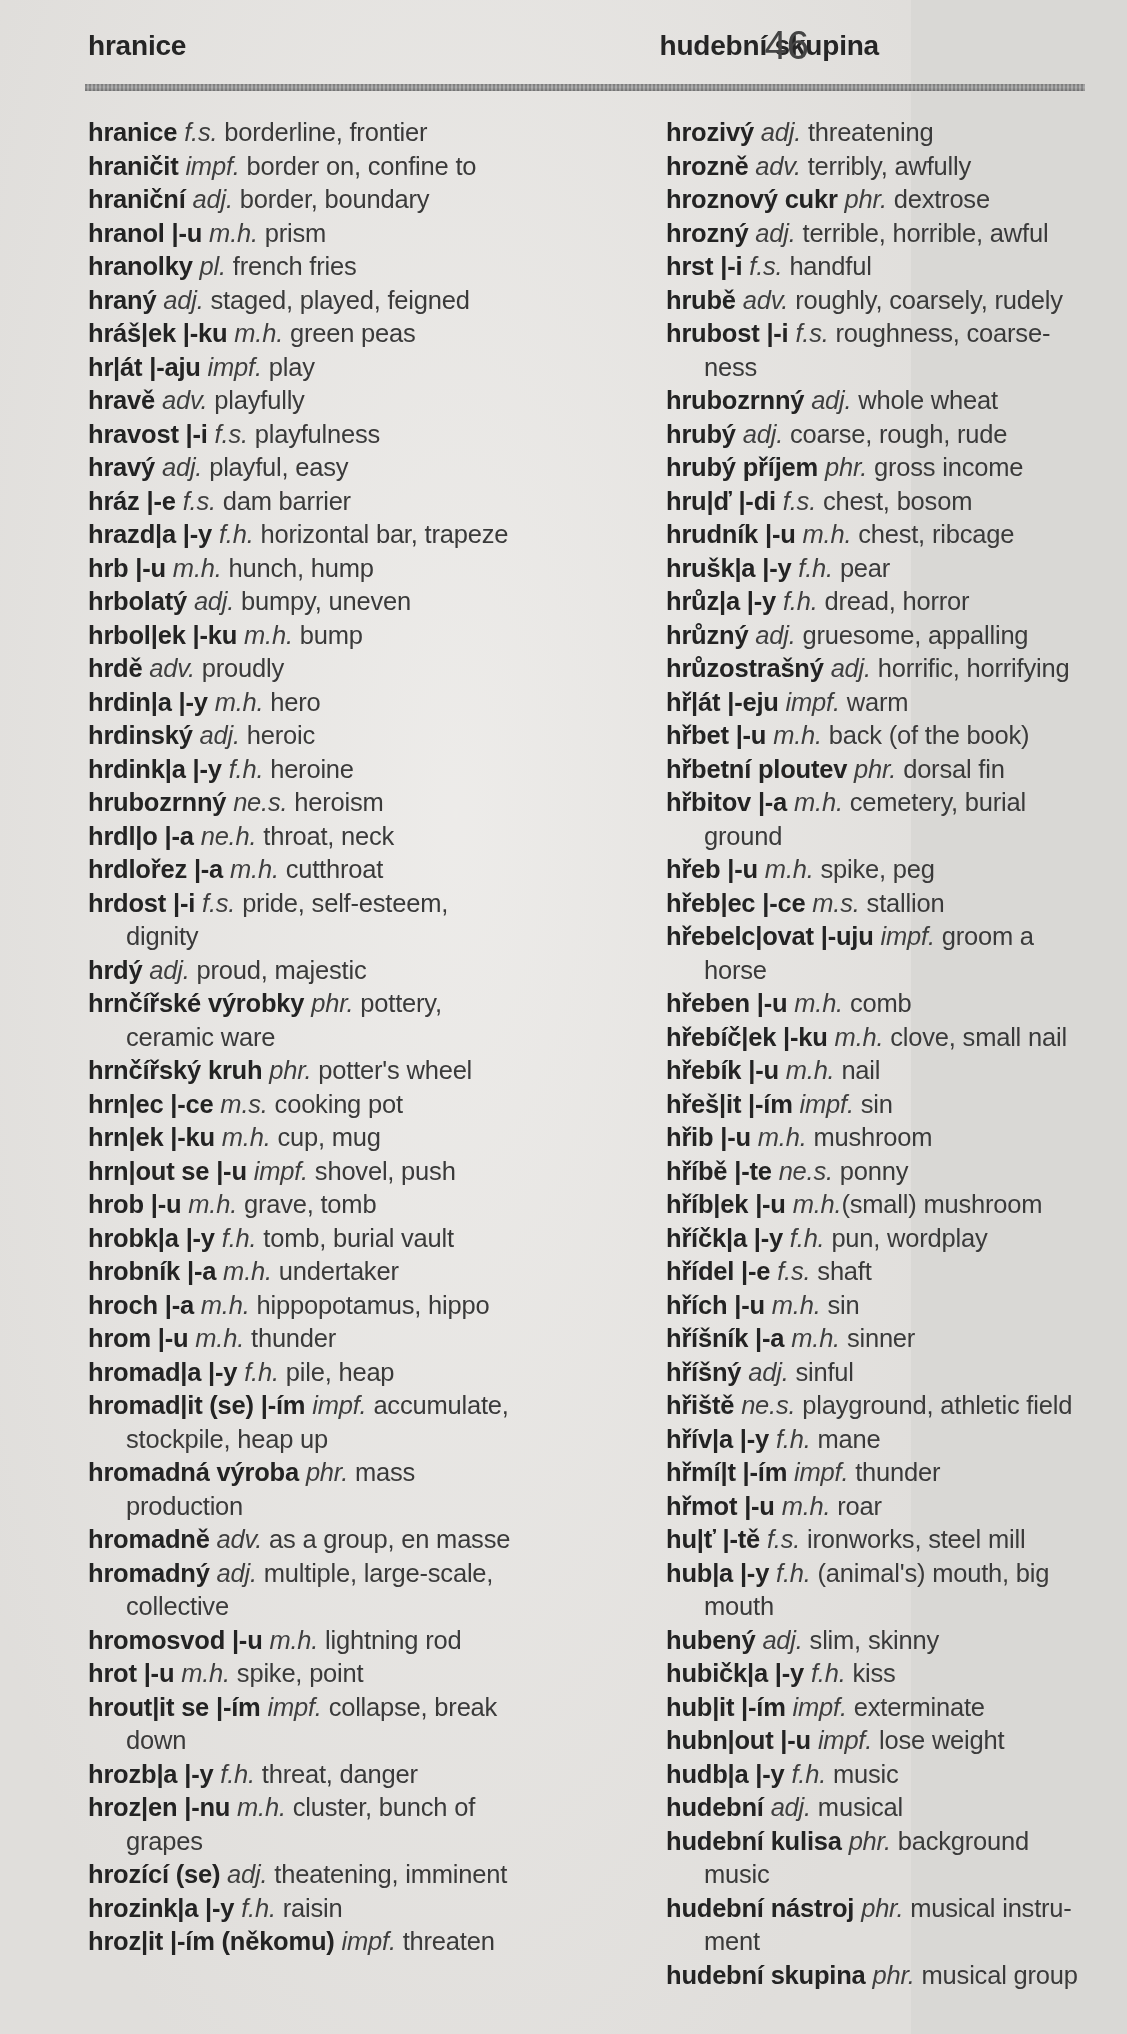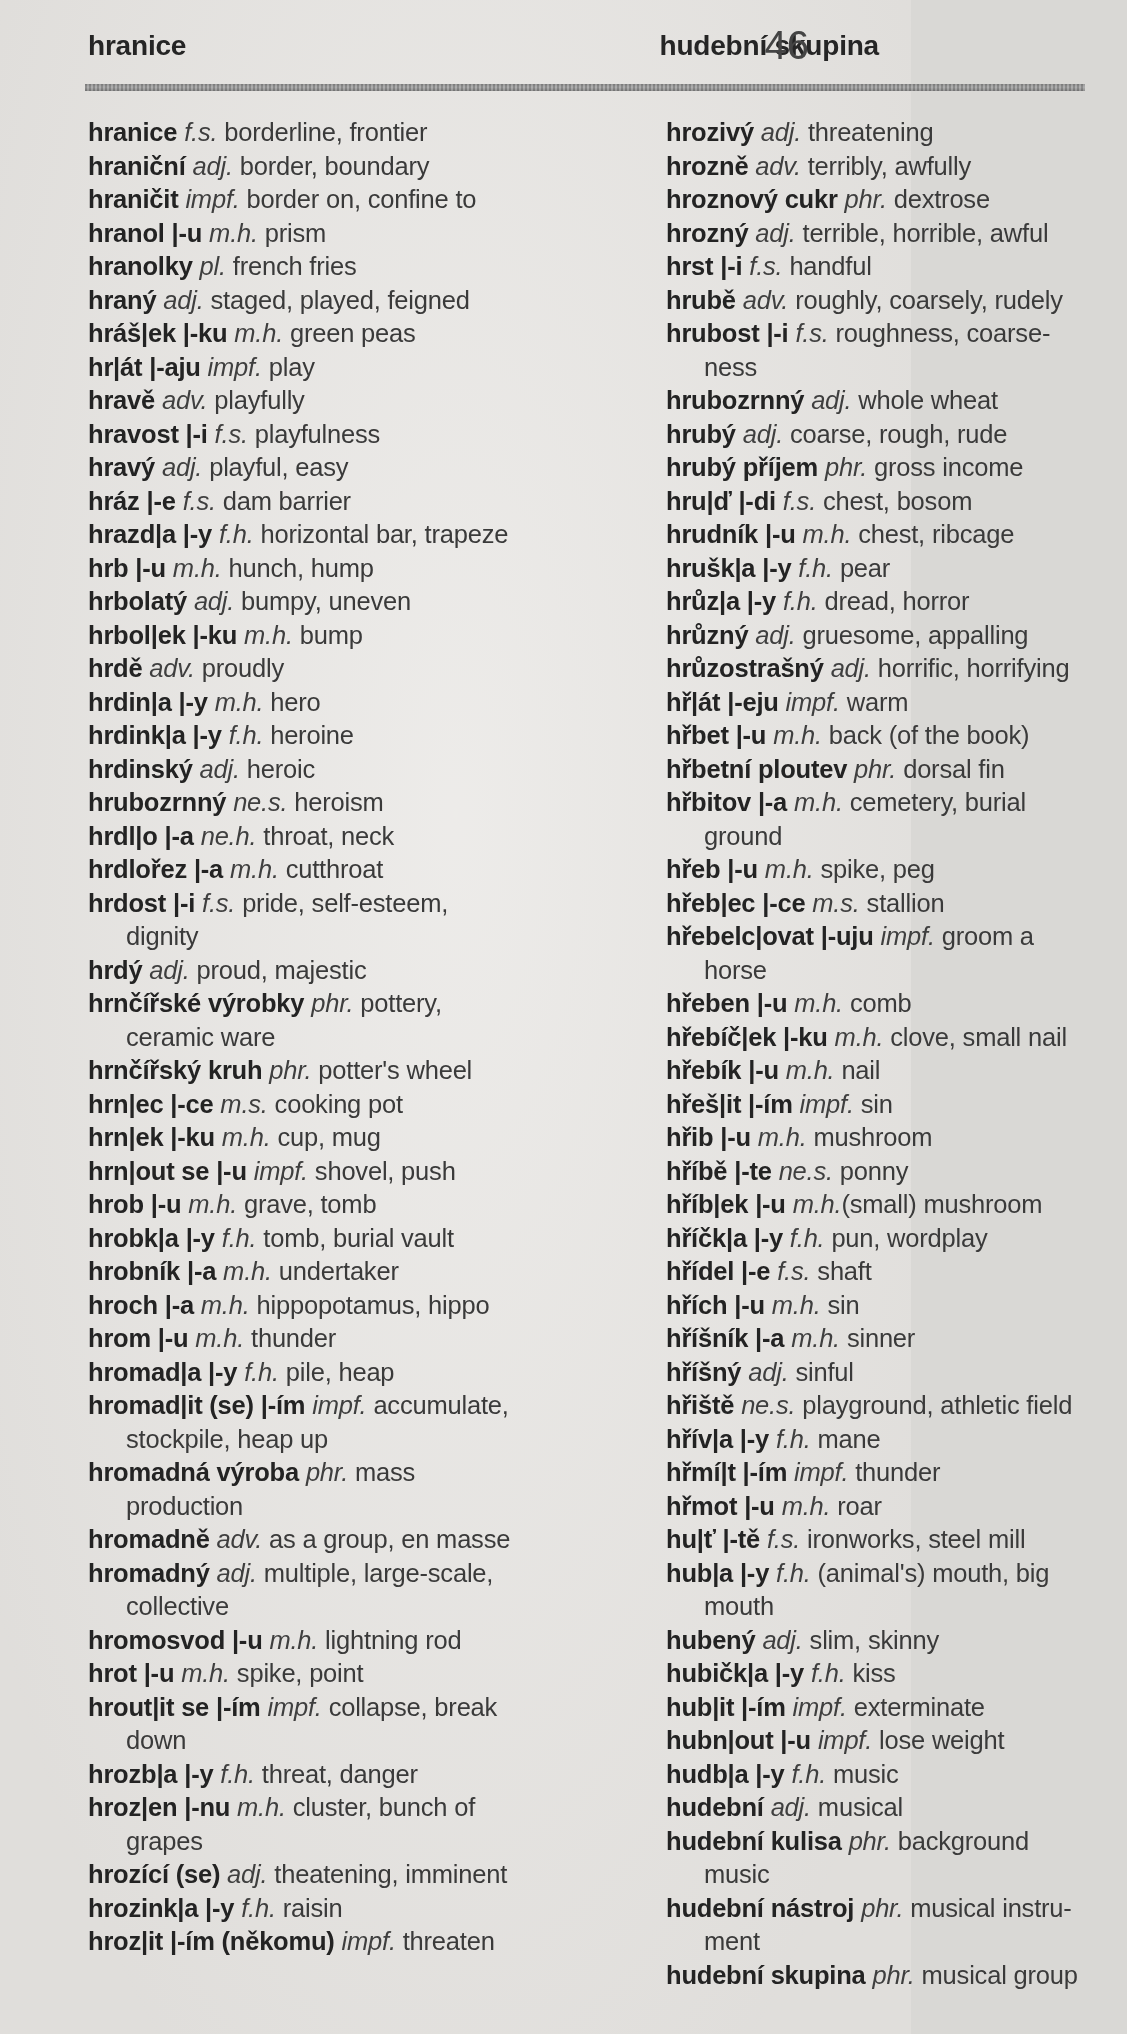--- a/index.html
+++ b/index.html
@@ -56,39 +56,39 @@
 <div class="page">
   <header>
     <span class="guide left">hranice</span>
     <span class="page-num">46</span>
     <span class="guide right">hudební skupina</span>
   </header>
   <div class="rule"></div>
   <main>
     <div class="col">
         <div class="entry"><b class="hw">hranice</b> <i class="pos">f.s.</i> <span class="def">borderline, frontier</span></div>
+        <div class="entry"><b class="hw">hraničit</b> <i class="pos">impf.</i> <span class="def">border on, confine to</span></div>
         <div class="entry"><b class="hw">hraniční</b> <i class="pos">adj.</i> <span class="def">border, boundary</span></div>
-        <div class="entry"><b class="hw">hraničit</b> <i class="pos">impf.</i> <span class="def">border on, confine to</span></div>
         <div class="entry"><b class="hw">hranol |-u</b> <i class="pos">m.h.</i> <span class="def">prism</span></div>
         <div class="entry"><b class="hw">hranolky</b> <i class="pos">pl.</i> <span class="def">french fries</span></div>
         <div class="entry"><b class="hw">hraný</b> <i class="pos">adj.</i> <span class="def">staged, played, feigned</span></div>
         <div class="entry"><b class="hw">hráš|ek |-ku</b> <i class="pos">m.h.</i> <span class="def">green peas</span></div>
         <div class="entry"><b class="hw">hr|át |-aju</b> <i class="pos">impf.</i> <span class="def">play</span></div>
         <div class="entry"><b class="hw">hravě</b> <i class="pos">adv.</i> <span class="def">playfully</span></div>
         <div class="entry"><b class="hw">hravost |-i</b> <i class="pos">f.s.</i> <span class="def">playfulness</span></div>
         <div class="entry"><b class="hw">hravý</b> <i class="pos">adj.</i> <span class="def">playful, easy</span></div>
         <div class="entry"><b class="hw">hráz |-e</b> <i class="pos">f.s.</i> <span class="def">dam barrier</span></div>
         <div class="entry"><b class="hw">hrazd|a |-y</b> <i class="pos">f.h.</i> <span class="def">horizontal bar, trapeze</span></div>
         <div class="entry"><b class="hw">hrb |-u</b> <i class="pos">m.h.</i> <span class="def">hunch, hump</span></div>
         <div class="entry"><b class="hw">hrbolatý</b> <i class="pos">adj.</i> <span class="def">bumpy, uneven</span></div>
         <div class="entry"><b class="hw">hrbol|ek |-ku</b> <i class="pos">m.h.</i> <span class="def">bump</span></div>
         <div class="entry"><b class="hw">hrdě</b> <i class="pos">adv.</i> <span class="def">proudly</span></div>
         <div class="entry"><b class="hw">hrdin|a |-y</b> <i class="pos">m.h.</i> <span class="def">hero</span></div>
+        <div class="entry"><b class="hw">hrdinský</b> <i class="pos">adj.</i> <span class="def">heroic</span></div>
         <div class="entry"><b class="hw">hrdink|a |-y</b> <i class="pos">f.h.</i> <span class="def">heroine</span></div>
-        <div class="entry"><b class="hw">hrdinský</b> <i class="pos">adj.</i> <span class="def">heroic</span></div>
         <div class="entry"><b class="hw">hrubozrnný</b> <i class="pos">ne.s.</i> <span class="def">heroism</span></div>
         <div class="entry"><b class="hw">hrdl|o |-a</b> <i class="pos">ne.h.</i> <span class="def">throat, neck</span></div>
         <div class="entry"><b class="hw">hrdlořez |-a</b> <i class="pos">m.h.</i> <span class="def">cutthroat</span></div>
         <div class="entry"><b class="hw">hrdost |-i</b> <i class="pos">f.s.</i> <span class="def">pride, self-esteem,
 dignity</span></div>
         <div class="entry"><b class="hw">hrdý</b> <i class="pos">adj.</i> <span class="def">proud, majestic</span></div>
         <div class="entry"><b class="hw">hrnčířské výrobky</b> <i class="pos">phr.</i> <span class="def">pottery,
 ceramic ware</span></div>
         <div class="entry"><b class="hw">hrnčířský kruh</b> <i class="pos">phr.</i> <span class="def">potter's wheel</span></div>
         <div class="entry"><b class="hw">hrn|ec |-ce</b> <i class="pos">m.s.</i> <span class="def">cooking pot</span></div>

